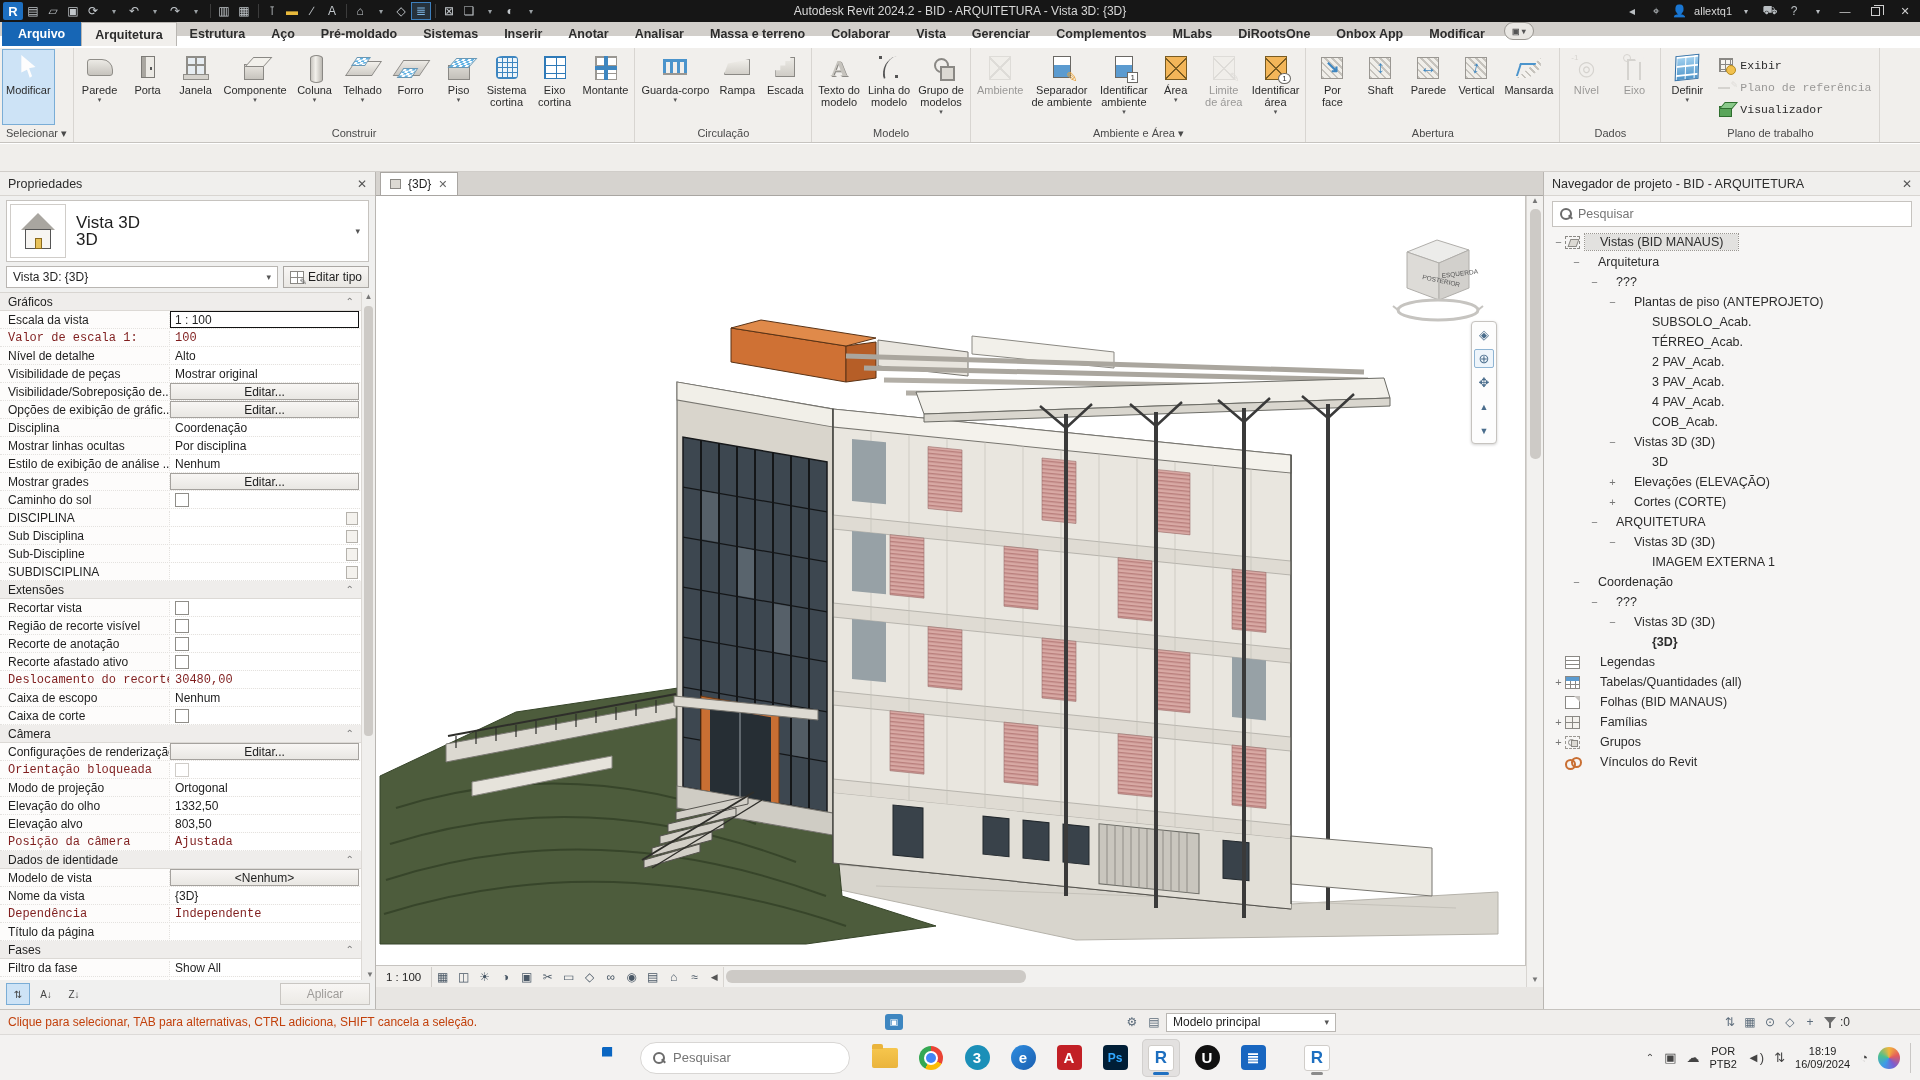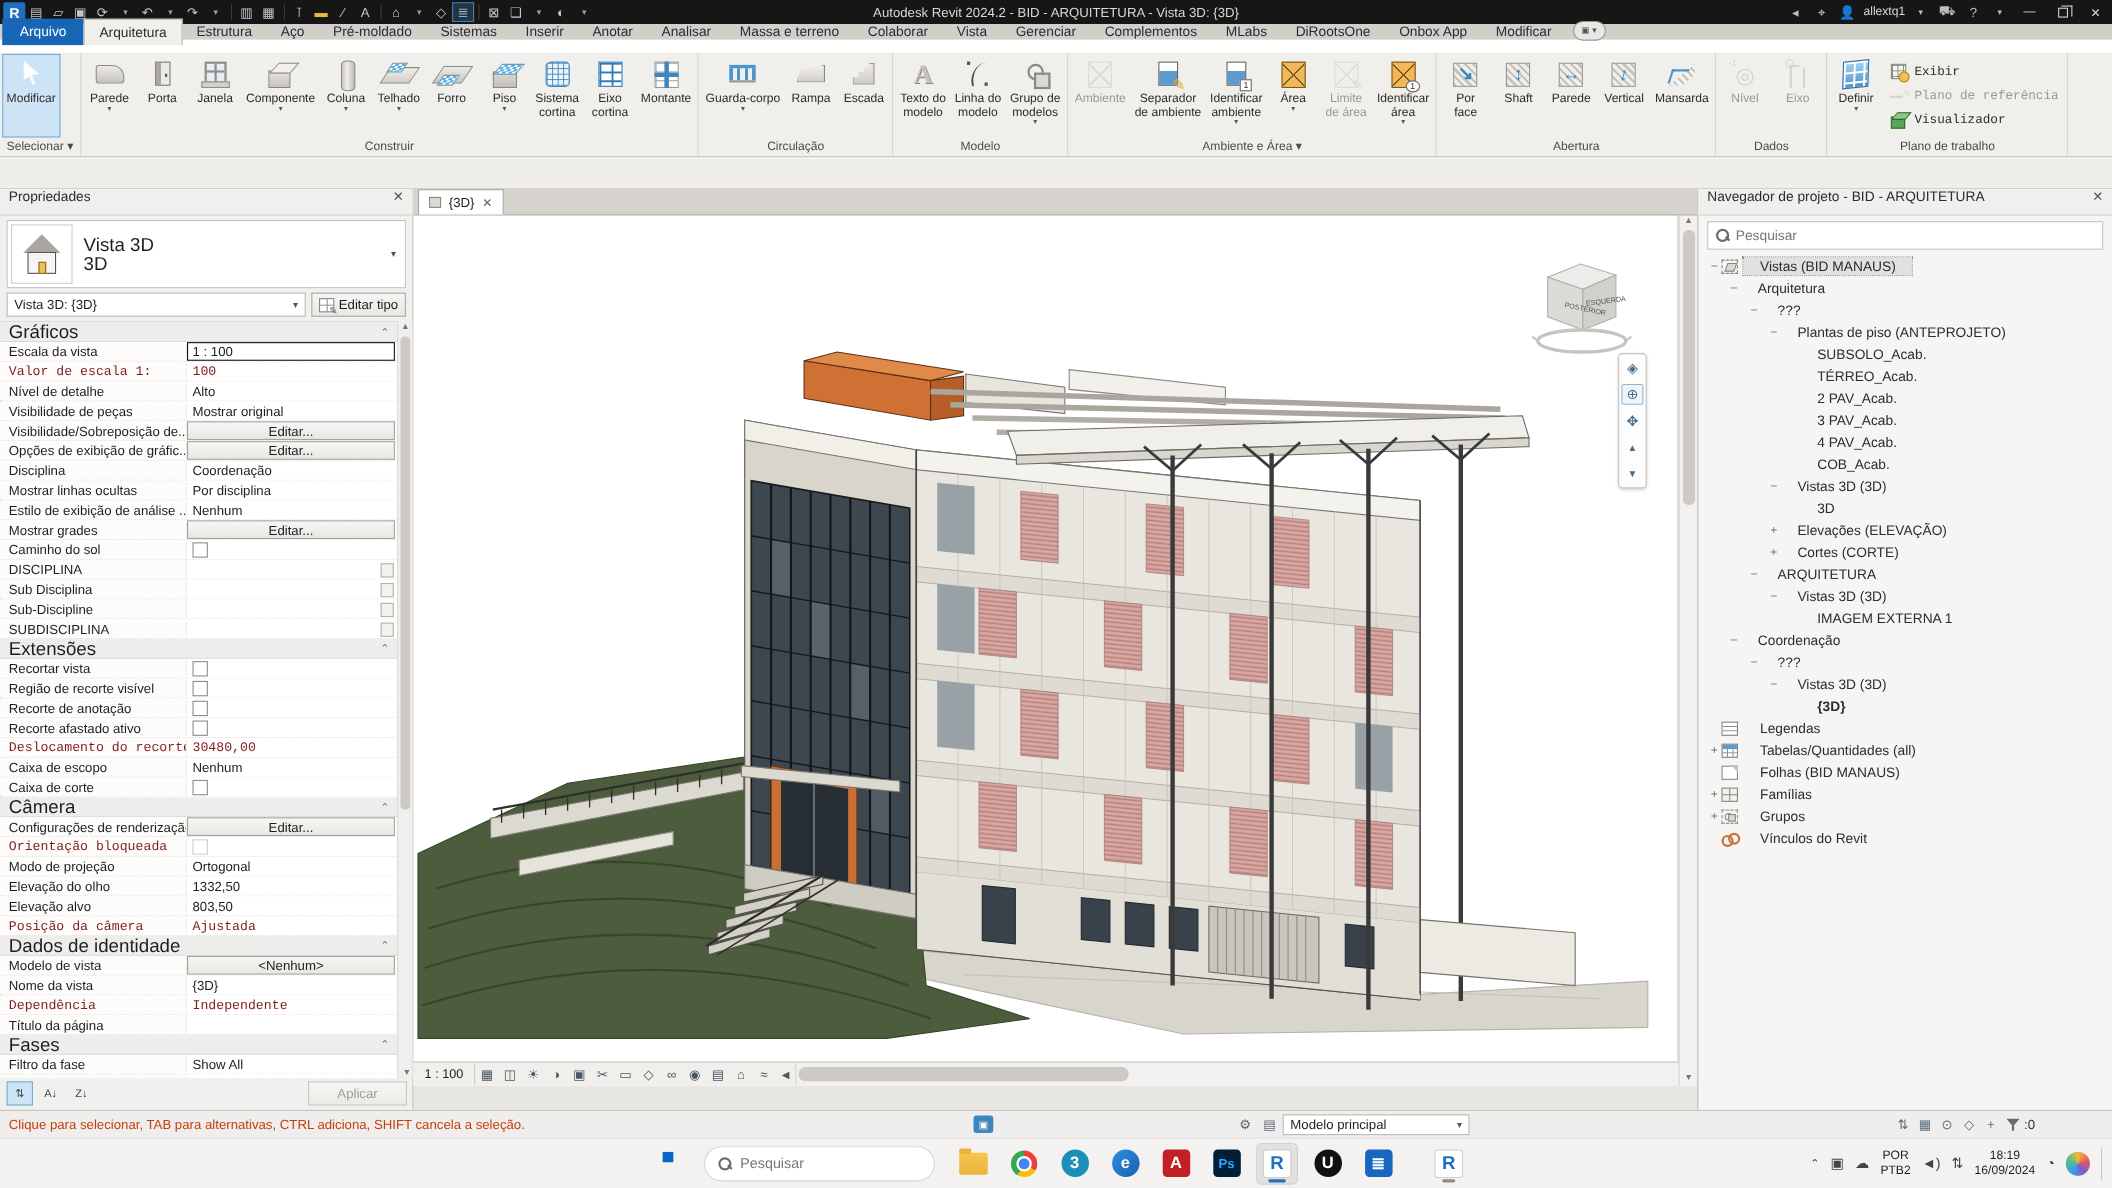--- a/index.html
+++ b/index.html
@@ -17,21 +17,21 @@
   .qcaret{ font-size:8px; color:#9aa0a4; margin-left:1px; }
   #title-text{ position:absolute; left:0; right:0; text-align:center; font-size:12px; color:#d8d8d8; pointer-events:none; }
   #tb-right{ margin-left:auto; display:flex; align-items:center; height:22px; z-index:2; }
   .tbr-ico{ width:24px; height:20px; display:flex; align-items:center; justify-content:center; color:#b9bec2; font-size:12px; }
   .tbr-user{ color:#d8d8d8; font-size:11px; margin:0 2px; }
   .winbtn{ width:30px; height:22px; display:flex; align-items:center; justify-content:center; color:#d0d0d0; font-size:11px; }
   .restore-glyph{ width:9px; height:9px; border:1px solid #d0d0d0; position:relative; }
   .restore-glyph::before{ content:""; position:absolute; left:2px; top:-3px; width:9px; height:9px; border:1px solid #d0d0d0; border-left:none; border-bottom:none; }
 
   
-  #tabrow{ position:absolute; left:0; top:22px; width:1920px; height:14px; background:#d2cfcb; display:flex; align-items:center; }
+  #tabrow{ position:absolute; left:0; top:22px; width:1920px; height:14px; background:#d2cfcb; display:flex; align-items:flex-start;font-weight:bold; }
   .ftab{ height:24px; padding:0 16px; background:#1766b5; color:#fff; display:flex; align-items:center; font-size:12.5px; margin-left:2px; }
   .rtab{ height:24px; padding:0 13px; display:flex; align-items:center; font-size:12.5px; color:#2c2c2c; }
   .rtab.active{ background:#f1efec; border:1px solid #b9b6b2; border-bottom:none; }
   .ribtoggle{ width:30px; height:18px; margin-left:6px; margin-bottom:3px; border:1px solid #9a9792; border-radius:9px; background:#e9e7e3; color:#555; font-size:8px; display:flex; align-items:center; justify-content:center; }
 
   
   #ribbon{ position:absolute; left:0; top:48px; width:1920px; height:95px; background:#f1efec; border-bottom:1px solid #c6c3bf; display:flex; }
   .rgroup{ display:flex; flex-direction:column; border-right:1px solid #d8d5d1; }
   .rbtns{ flex:1; display:flex; align-items:stretch; padding:1px 2px 0; }
   .rglabel{ height:17px; text-align:center; font-size:11px; color:#4a4a4a; line-height:16px; white-space:nowrap; padding:0 6px; }
@@ -103,41 +103,41 @@
   .ic-refp::before{ content:""; position:absolute; left:1px; right:5px; top:8px; border-top:2px dashed #b5b2ac; }
   .ic-refp::after{ content:"✎"; position:absolute; right:-2px; top:-1px; font-size:11px; color:#c9c6c1; }
   .ic-viz::before{ content:""; position:absolute; left:2px; top:5px; width:11px; height:9px; background:#5aa55a; border:1px solid #2f6e2f; }
   .ic-viz::after{ content:""; position:absolute; left:5px; top:1px; width:11px; height:5px; background:#8ac98a; border:1px solid #2f6e2f; transform:skewX(-40deg); }
 
   
   #optionsbar{ position:absolute; left:0; top:144px; width:1920px; height:28px; background:#f0eeeb; border-bottom:1px solid #d0cdc9; }
 
   
   #props{ position:absolute; left:0; top:172px; width:376px; height:837px; background:#f0f0ef; border-right:1px solid #b9b6b2; }
-  .panelhead{ height:24px; display:flex; align-items:flex-start; padding:0 8px; font-size:12.5px; color:#2c2c2c; border-bottom:1px solid #d8d5d1; background:#f0efed; }
+  .panelhead{ height:24px; display:flex; align-items:center; padding:0 8px; font-size:12.5px; color:#2c2c2c; border-bottom:1px solid #d8d5d1; background:#f0efed; }
   .panelhead .x{ margin-left:auto; color:#555; font-size:12px; }
   #typesel{ margin:4px 6px 0; height:62px; background:#fff; border:1px solid #c6c3bf; display:flex; align-items:center; }
   .typeicon{ width:56px; height:54px; margin-left:3px; border:1px solid #d0cdc9; position:relative; background:#fff; }
   .typeicon .h-body{ position:absolute; left:14px; top:24px; width:26px; height:20px; background:#f7f5f2; border:1.5px solid #555; }
   .typeicon .h-roof{ position:absolute; left:10px; top:8px; width:0; height:0; border-left:17px solid transparent; border-right:17px solid transparent; border-bottom:17px solid #a9a6a0; }
   .typeicon .h-door{ position:absolute; left:24px; top:33px; width:7px; height:11px; background:#e8c25a; border:1px solid #8a6a1f; }
   .typetxt{ margin-left:10px; font-size:17px; line-height:17px; }
   #typesel .caret{ margin-left:auto; margin-right:8px; color:#555; font-size:9px; }
   #selrow{ margin:4px 6px; display:flex; gap:5px; align-items:center; }
   #typecombo{ flex:1; height:22px; background:#fff; border:1px solid #b9b6b2; display:flex; align-items:center; padding:0 6px; }
   #typecombo .caret{ margin-left:auto; font-size:9px; color:#555; }
   #edittype{ height:22px; display:flex; align-items:center; gap:4px; padding:0 6px; border:1px solid #aaa7a3; background:linear-gradient(#f8f6f4,#e9e7e3); font-size:12px; }
   .et-ico{ width:14px; height:13px; border:1px solid #8a8884; background:linear-gradient(#8a8884 1px,transparent 1px) 0 5px/100% 6px,linear-gradient(90deg,#8a8884 1px,transparent 1px) 6px 0/7px 100%,#fff; position:relative; }
   .et-ico::after{ content:"✎"; position:absolute; right:-4px; bottom:-4px; font-size:9px; color:#6b6b6b; }
   #proprows{ position:absolute; left:0; top:120px; width:362px; height:688px; overflow:hidden; background:#fff; border-top:1px solid #d8d5d1; }
   .prow{ display:flex; height:18px; align-items:center; border-bottom:1px dotted #e4e2df; position:relative; background:#fdfcfb; }
   .plabel{ width:170px; padding-left:8px; white-space:nowrap; overflow:hidden; font-size:12px; color:#1e1e1e; border-right:1px dotted #e4e2df; }
   .pval{ flex:1; position:relative; padding-left:5px; font-size:12px; white-space:nowrap; display:flex; align-items:center; height:100%; background:#fff; }
   .prow.sec{ background:#efedeb; border-bottom:1px solid #dcd9d5; }
-  .prow.sec .plabel{ width:auto; flex:1; border-right:none; font-size:17px; }
+  .prow.sec .plabel{ width:auto; flex:1; border-right:none; font-size:12px; }
   .sectchev{ display:none; }
   .prow.sec .sectchev{ display:block; margin-right:8px; color:#777; font-size:10px; }
   .prow.mut .plabel,.prow.mut .pval{ color:#7f1d1d;font-family:Liberation Mono, monospace; }
   .pval.btn{ margin:1px 3px 1px 0; border:1px solid #a5a29e; background:linear-gradient(#f8f6f4,#e9e7e3); justify-content:center; padding:0; }
   .pval.inp{ margin:1px 3px 1px 0; border:1px solid #111; background:#fff; padding-left:4px; }
   .pval.chk::before{ content:""; width:12px; height:12px; border:1px solid #8f8d88; background:#fff; display:inline-block; }
   .pval.dischk::before{ border-color:#cfccc8; }
   .pval.mini::after{ content:""; position:absolute; right:4px; top:3px; width:10px; height:11px; border:1px solid #b5b2ac; background:#f4f2ee; }
   #propscroll{ position:absolute; right:0; top:120px; width:14px; height:688px; background:#f0efed; border-left:1px solid #dcd9d5; font-size:8px; color:#777; text-align:center; }
   #propscroll .thumb{ position:absolute; left:2px; top:14px; width:9px; height:430px; background:#cdcac6; border-radius:4px; }

